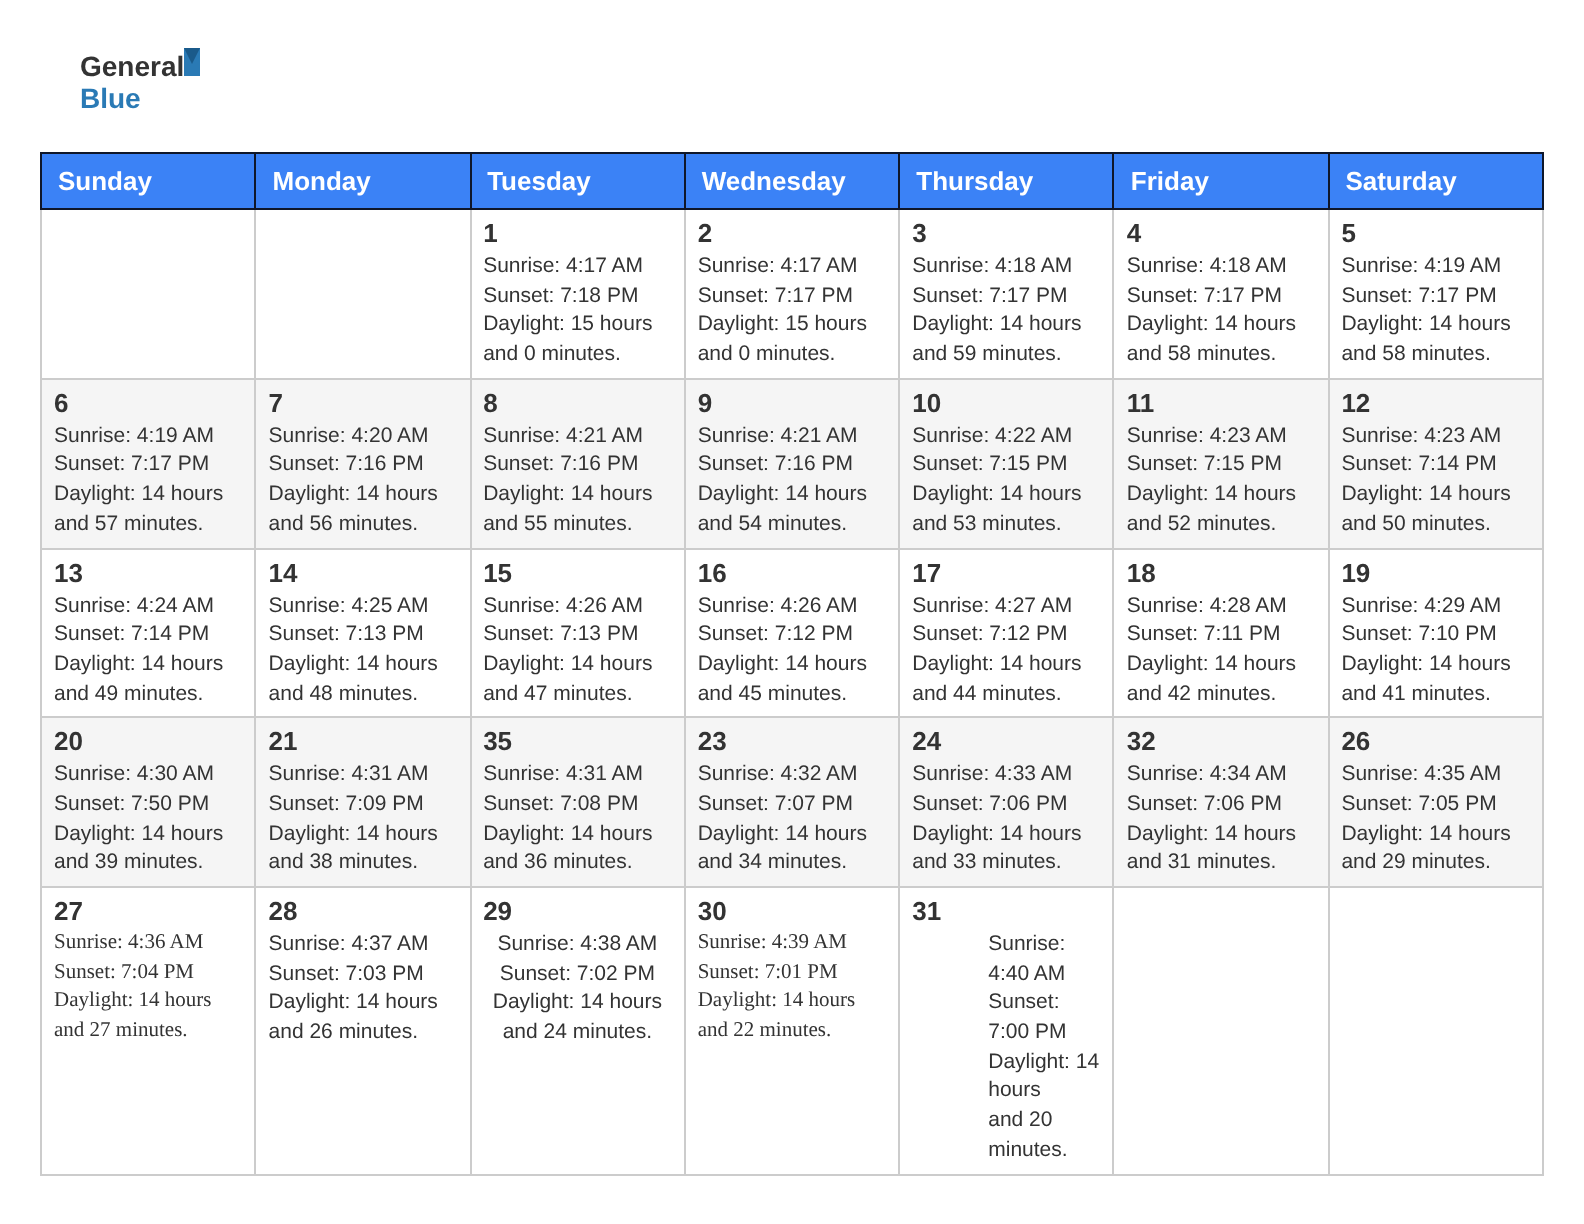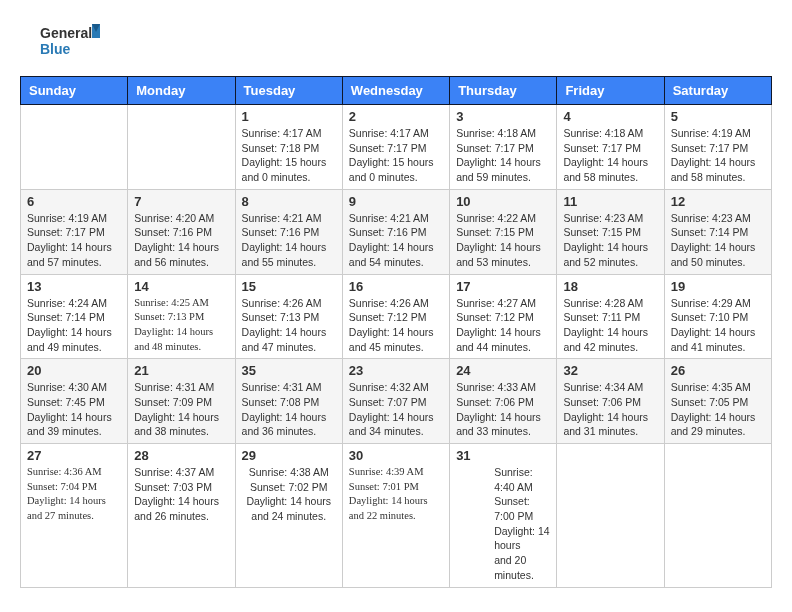--- a/index.html
+++ b/index.html
@@ -198,21 +198,21 @@
       <tr>
         <td>
           <span class="day-number">13</span>
           <div class="day-info" style="white-space: pre-line;">Sunrise: 4:24 AM
 Sunset: 7:14 PM
 Daylight: 14 hours
 and 49 minutes.</div>
         </td>
         <td>
           <span class="day-number">14</span>
-          <div class="day-info" style="white-space: pre-line; font-family: Liberation Serif, serif;">Sunrise: 4:25 AM
+          <div class="day-info" style="white-space: pre-line;">Sunrise: 4:25 AM
 Sunset: 7:13 PM
 Daylight: 14 hours
 and 48 minutes.</div>
         </td>
         <td>
           <span class="day-number">15</span>
           <div class="day-info" style="white-space: pre-line;">Sunrise: 4:26 AM
 Sunset: 7:13 PM
 Daylight: 14 hours
 and 47 minutes.</div>
@@ -243,21 +243,21 @@
           <div class="day-info" style="white-space: pre-line;">Sunrise: 4:29 AM
 Sunset: 7:10 PM
 Daylight: 14 hours
 and 41 minutes.</div>
         </td>
       </tr>
       <tr>
         <td>
           <span class="day-number">20</span>
           <div class="day-info" style="white-space: pre-line;">Sunrise: 4:30 AM
-Sunset: 7:45 PM
+Sunset: 7:50 PM
 Daylight: 14 hours
 and 39 minutes.</div>
         </td>
         <td>
           <span class="day-number">21</span>
           <div class="day-info" style="white-space: pre-line;">Sunrise: 4:31 AM
 Sunset: 7:09 PM
 Daylight: 14 hours
 and 38 minutes.</div>
         </td>

